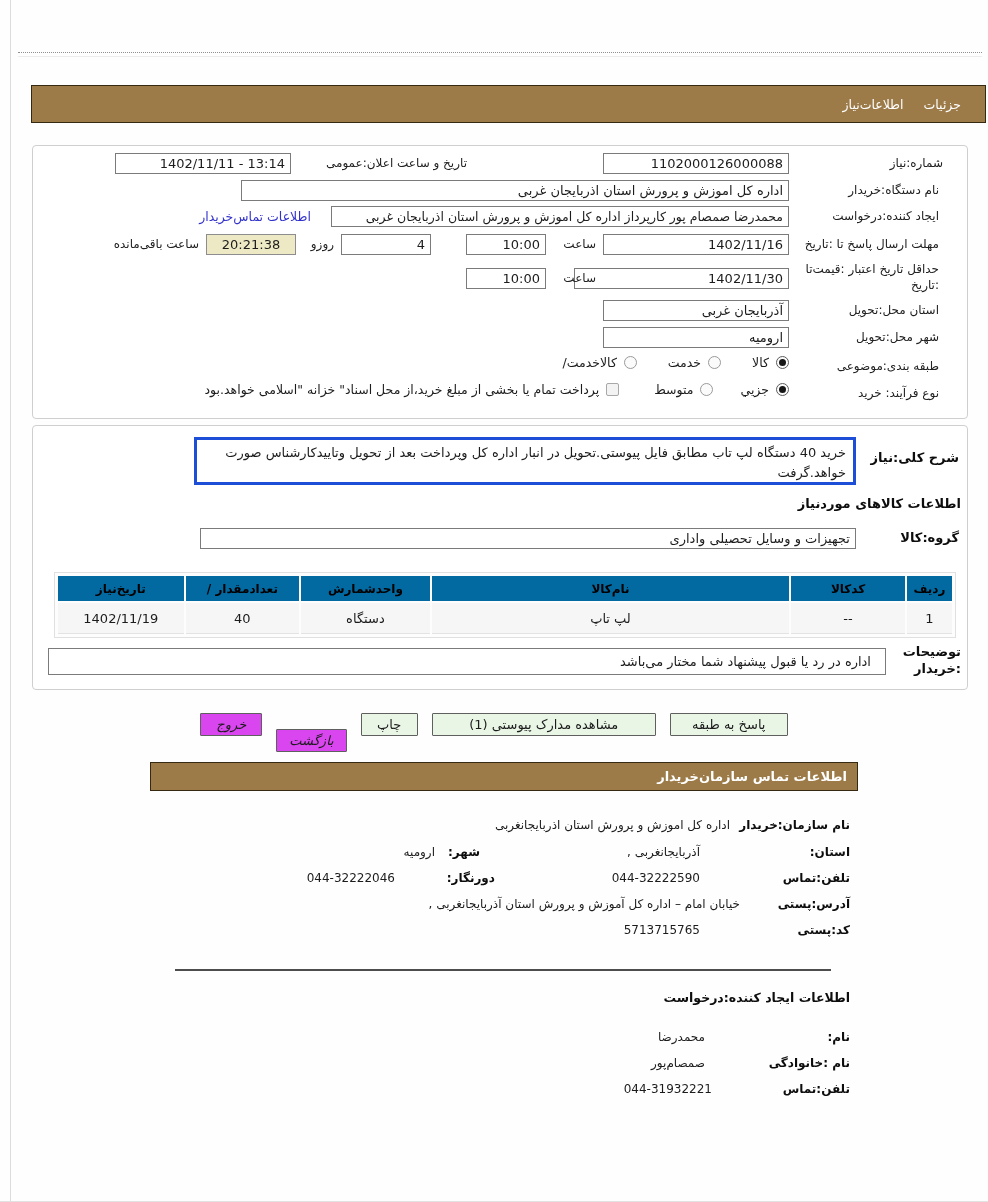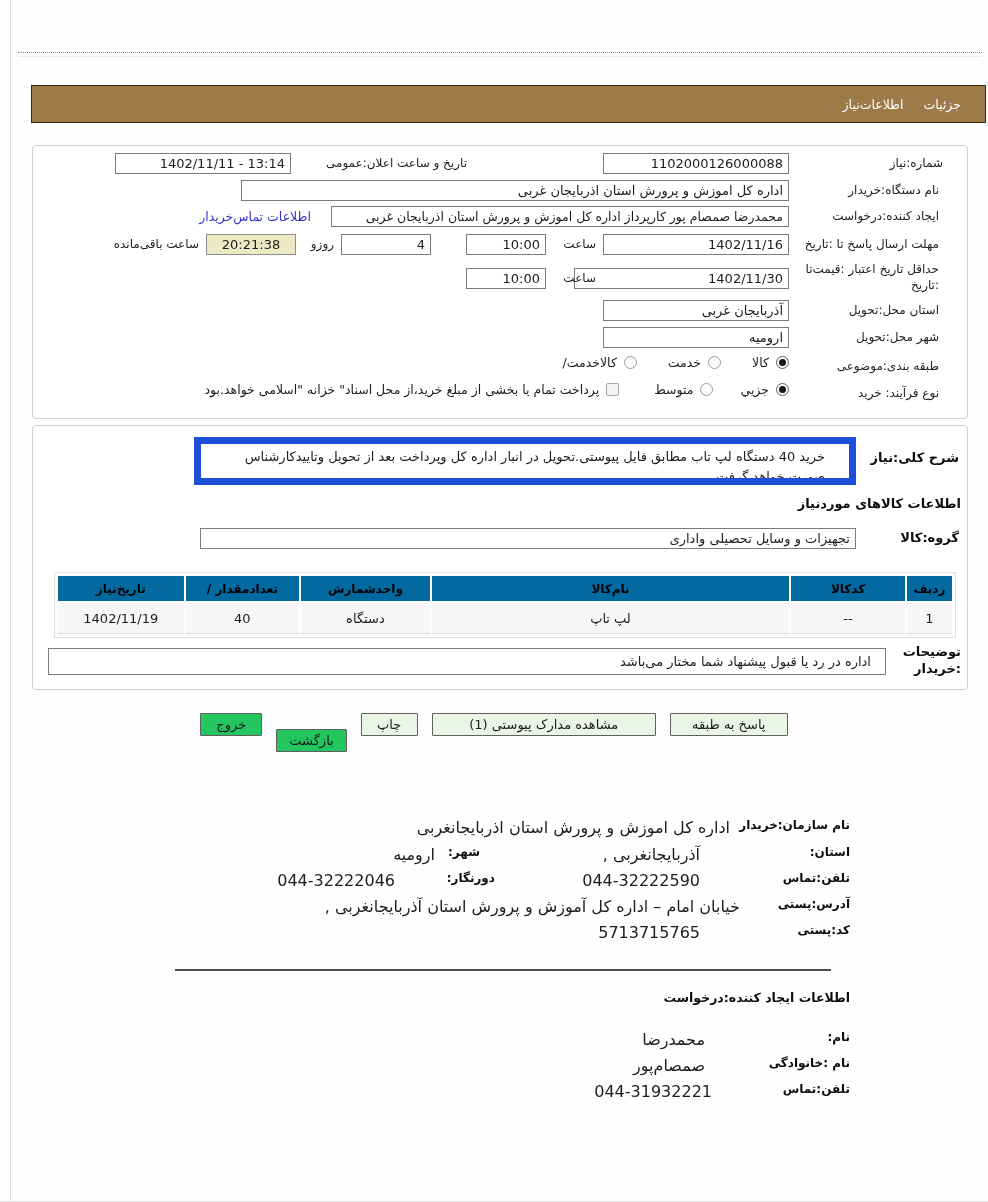--- a/index.html
+++ b/index.html
@@ -30,39 +30,39 @@
 
   .radio{display:inline-block;width:13px;height:13px;border-radius:50%;border:1px solid #9a9a9a;
          background:#fbfbfb;box-sizing:border-box;position:relative;flex:none;}
   .radio.on{border-color:#5c5c5c;}
   .radio.on::after{content:"";position:absolute;left:2px;top:2px;right:2px;bottom:2px;
                    background:#161616;border-radius:50%;}
   .chk{display:inline-block;width:13px;height:13px;border:1px solid #a8a8a8;background:#f3f3f3;
        border-radius:2px;box-sizing:border-box;flex:none;}
   .optrow{position:absolute;display:flex;align-items:center;gap:7px;font-size:12.5px;}
 
-  .descbox{position:absolute;box-sizing:border-box;border:7px solid #1d4ed8;background:#fff;
-           font-size:13px;line-height:1.5;padding:3px 24px;overflow:hidden;}
+  .descbox{position:absolute;box-sizing:border-box;border:3px solid #1d4ed8;background:#fff;
+           font-size:13px;line-height:1.5;padding:3px 7px;overflow:hidden;}
 
   .tblwrap{position:absolute;border:1px solid #e0e0e0;background:#fdfdfd;padding:1px;box-sizing:border-box;}
   table.goods{border-collapse:separate;border-spacing:2px;width:100%;direction:rtl;table-layout:fixed;}
   .goods th{background:#0369a1;color:#000;font-size:12px;font-weight:bold;height:25px;padding:0 4px;}
   .goods td{background:#f6f6f6;font-size:13px;height:28px;text-align:center;border-bottom:1px solid #e3e3e3;}
 
   .actions{position:absolute;left:0;right:0;top:697px;display:flex;justify-content:center;
            align-items:center;gap:14px;}
   .btn{height:23px;box-sizing:border-box;border:1px solid #5f5f5f;font-size:13px;border-radius:1px;
        display:flex;align-items:center;justify-content:center;padding:0 12px;cursor:pointer;white-space:nowrap;}
   .btn.green{background:#e9f6e6;}
-  .btn.red{background:#22c55e;}
+  .btn.red{background:#d946ef;font-style:italic;}
 
   .contact-bar{left:150px;top:762px;width:708px;height:29px;display:flex;align-items:center;
                padding:0 10px;font-weight:bold;font-size:13px;}
   .c-lbl{position:absolute;font-size:12px;font-weight:bold;color:#0d0d0d;white-space:nowrap;}
-  .c-val{position:absolute;font-size:16px;color:#1c1c1c;white-space:nowrap;text-align:center;}
+  .c-val{position:absolute;font-size:12px;color:#1c1c1c;white-space:nowrap;text-align:center;}
   .divider{position:absolute;left:175px;top:969px;width:656px;height:2px;background:#4d4d4d;}
 </style>
 </head>
 <body>
 
 <div class="page">
 
   <div class="edge-left"></div>
   <div class="dotted-rule"></div>
   <div class="dotted-rule2"></div>
@@ -193,20 +193,23 @@
   </div>
 
   <div class="actions">
     <div class="btn green" style="min-width:118px;">پاسخ به طبقه</div>
     <div class="btn green" style="min-width:224px;">مشاهده مدارک پیوستی (1)</div>
     <div class="btn green" style="min-width:57px;">چاپ</div>
     <div class="btn red" style="min-width:57px;margin-top:32px;">بازگشت</div>
     <div class="btn red" style="min-width:62px;">خروج</div>
   </div>
 
+  <div class="abs brown-bar contact-bar">
+    <span>اطلاعات  تماس سازمان‌خریدار</span>
+  </div>
 
   <span class="c-lbl" style="right:138px;top:818px;">نام سازمان:خریدار</span>
   <span class="c-val" style="right:258px;top:818px;">اداره کل اموزش و پرورش استان اذربایجانغربی</span>
 
   <span class="c-lbl" style="right:138px;top:845px;">استان:</span>
   <span class="c-val" style="right:288px;top:845px;">آذربایجانغربی ,</span>
   <span class="c-lbl" style="right:508px;top:845px;">شهر:</span>
   <span class="c-val" style="right:553px;top:845px;">ارومیه</span>
 
   <span class="c-lbl" style="right:138px;top:871px;">تلفن:تماس</span>

